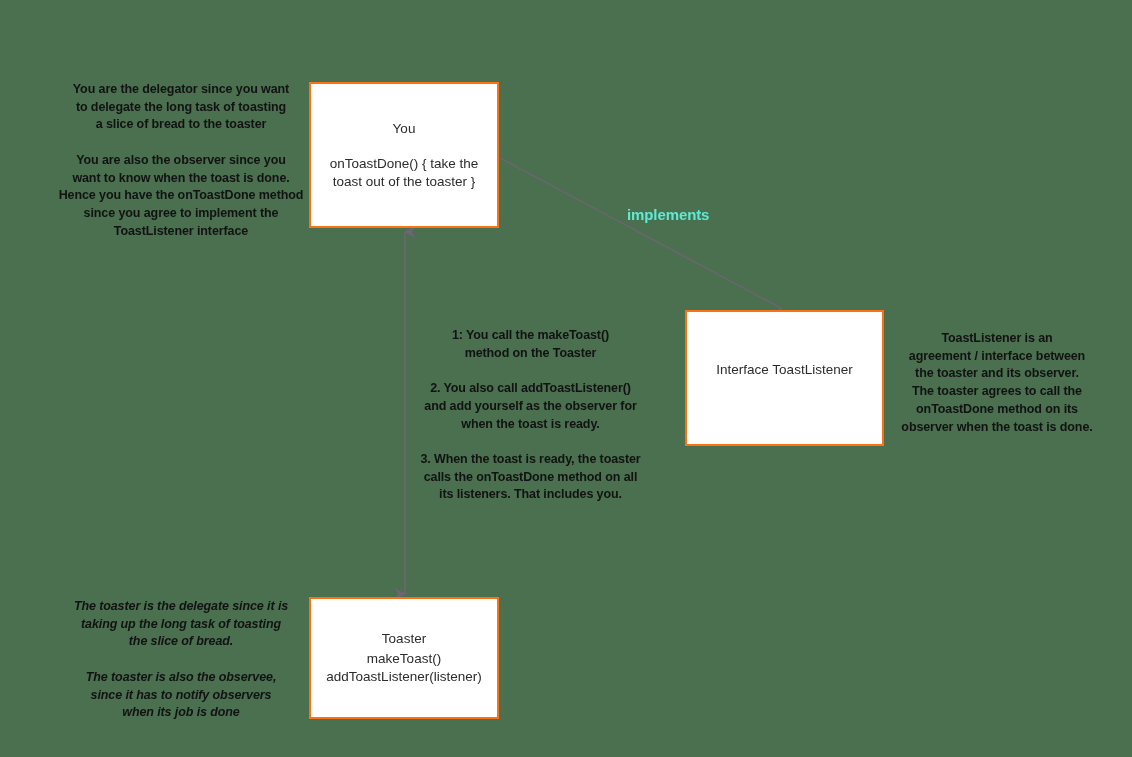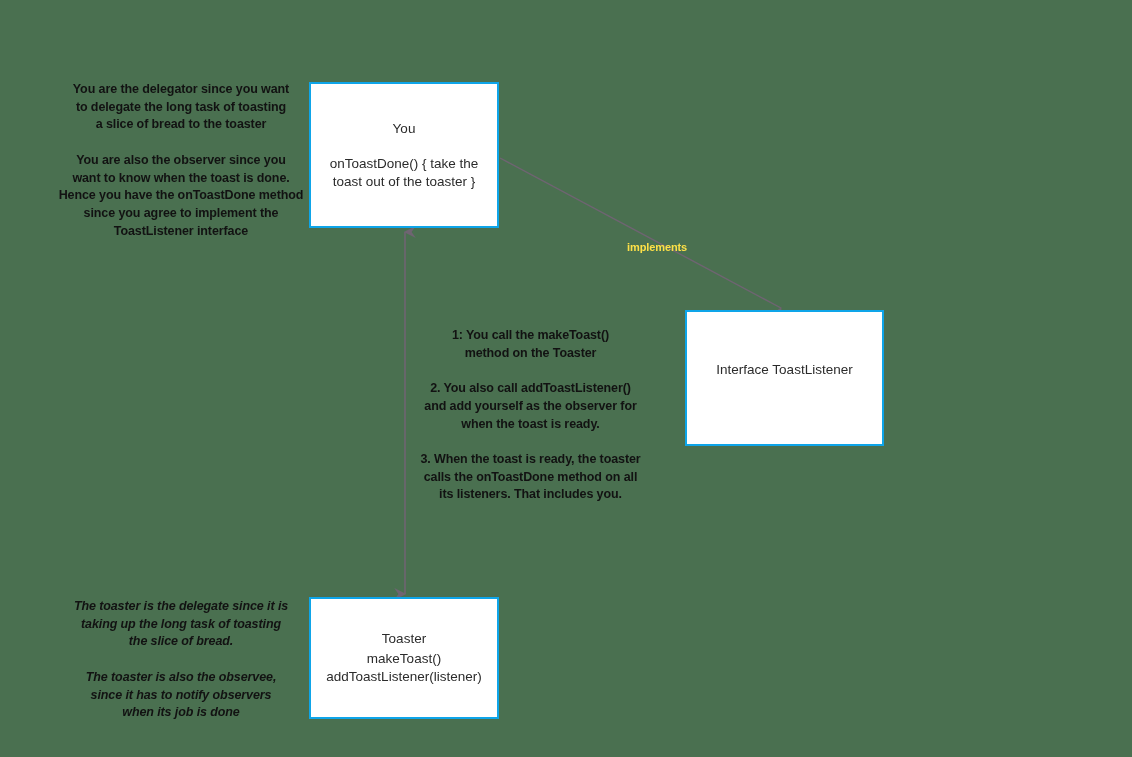--- a/index.html
+++ b/index.html
@@ -24,21 +24,21 @@
     top: 0;
     width: 1132px;
     height: 757px;
     pointer-events: none;
   }
 
   
   .uml-box {
     position: absolute;
     background: #ffffff;
-    border: 2px solid #0ea5e9;
+    border: 2px solid #f97316;
     box-sizing: border-box;
     text-align: center;
     color: #2b2b2b;
     font-size: 13.5px;
     line-height: 18px;
     display: flex;
     flex-direction: column;
     justify-content: center;
     align-items: center;
   }
@@ -69,25 +69,24 @@
     text-align: center;
   }
   #note-top-left    { left: 56px;  top: 81px;  width: 250px; }
   #note-middle      { left: 413px; top: 327px; width: 235px; }
   #note-right       { left: 897px; top: 330px; width: 200px; }
   #note-bottom-left { left: 56px;  top: 598px; width: 250px; font-style: italic; }
 
   
   .edge-label {
     position: absolute;
-    color: #fde047;
-    font-size: 11px;
+    color: #5eead4;
+    font-size: 15px;
     font-weight: bold;
     letter-spacing: -0.1px;
-    margin-top: 35px;
   }
   #label-implements { left: 627px; top: 206px; }
 </style>
 </head>
 <body>
 
 <div id="canvas">
 
   <svg id="connectors" viewBox="0 0 1132 757" width="1132" height="757">
     <defs>
@@ -139,20 +138,26 @@
 method on the Toaster
 
 2. You also call addToastListener()
 and add yourself as the observer for
 when the toast is ready.
 
 3. When the toast is ready, the toaster
 calls the onToastDone method on all
 its listeners. That includes you.</div>
 
+  <div class="note" id="note-right">ToastListener is an
+agreement / interface between
+the toaster and its observer.
+The toaster agrees to call the
+onToastDone method on its
+observer when the toast is done.</div>
 
   <div class="note" id="note-bottom-left">The toaster is the delegate since it is
 taking up the long task of toasting
 the slice of bread.
 
 The toaster is also the observee,
 since it has to notify observers
 when its job is done</div>
 
 </div>

